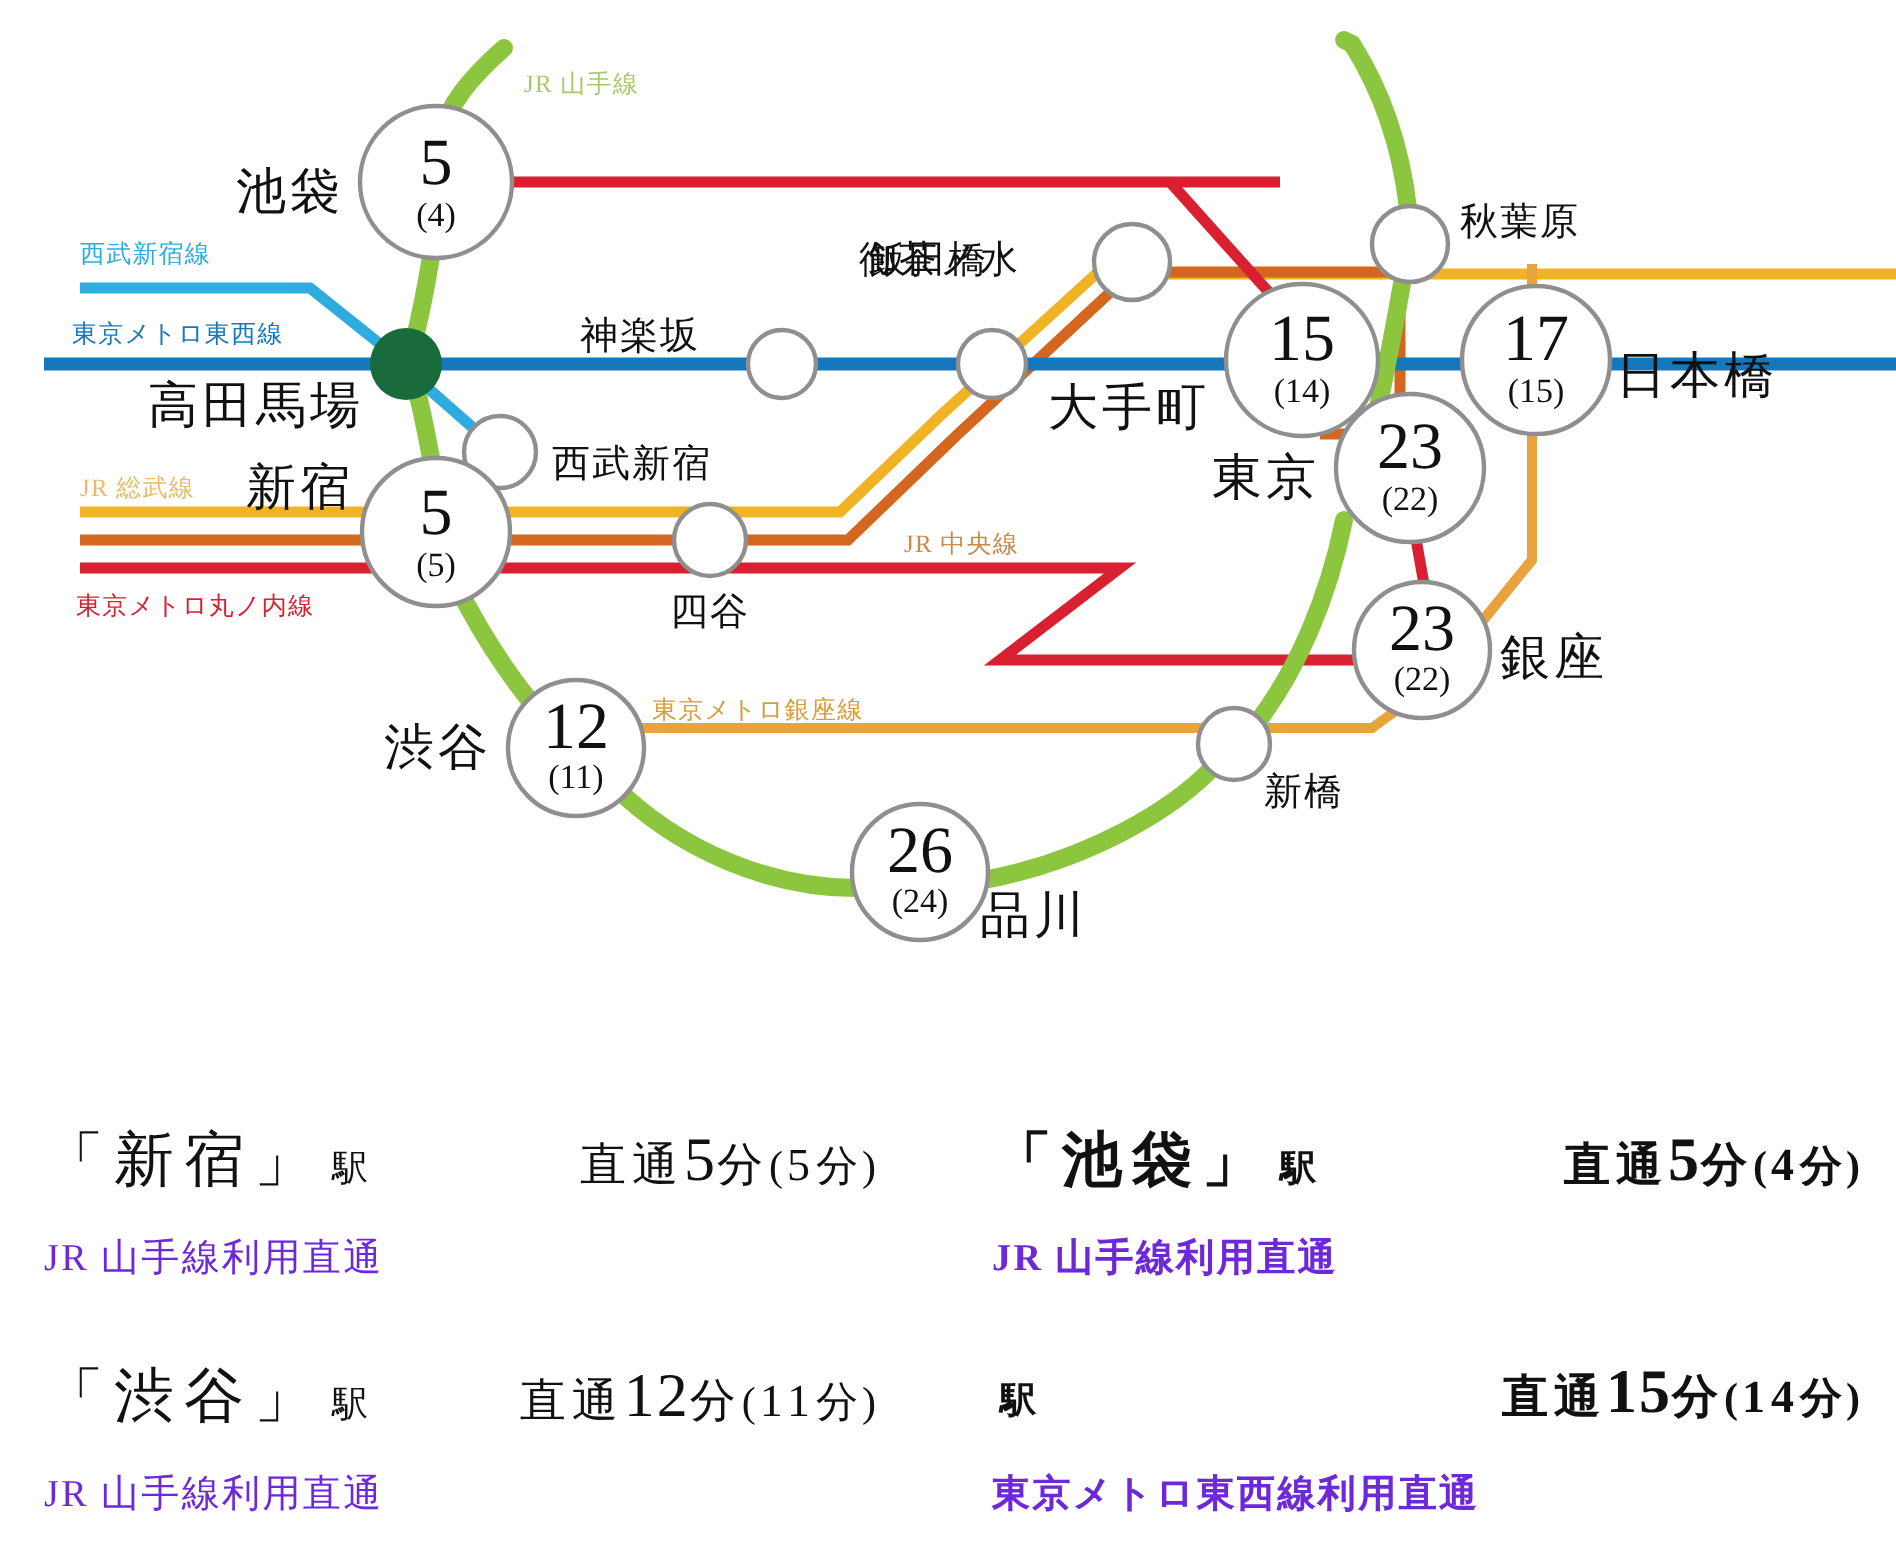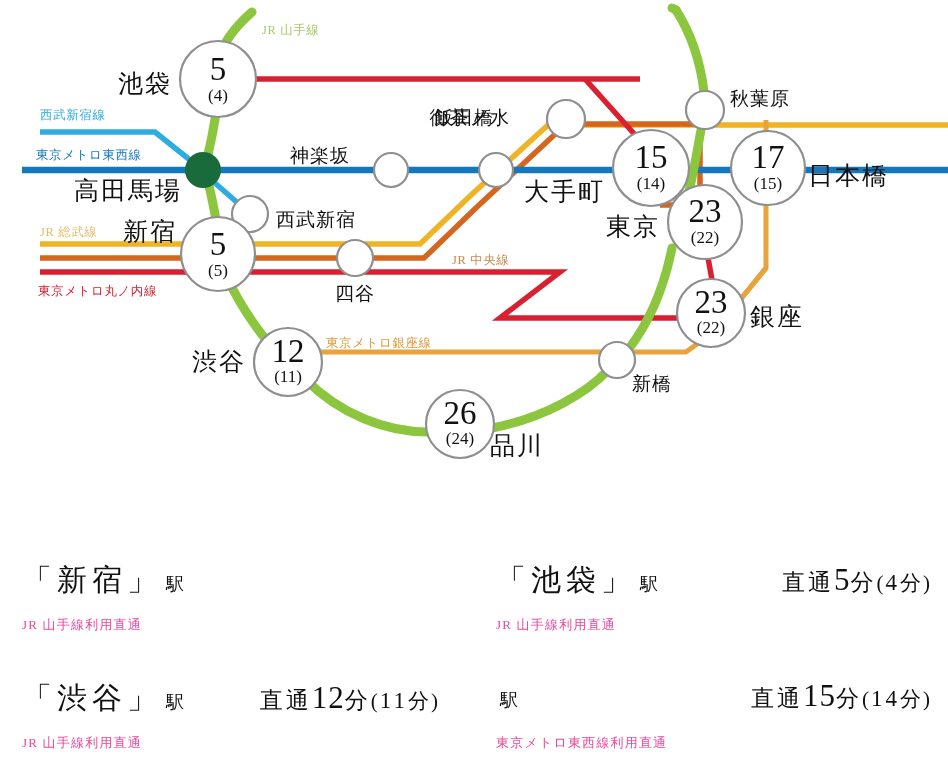--- a/index.html
+++ b/index.html
@@ -11,21 +11,21 @@
     width: 948px;
     height: 772px;
     font-family: "Liberation Serif", "DejaVu Serif", serif;
     color: #1a1a1a;
     position: relative;
     overflow: hidden;
   }
   #route-map-panel {
     position: absolute;
     left: 0;
-    top: 0;
+    top: 12px;
     width: 948px;
     height: 530px;
   }
   #route-map-svg {
     display: block;
     width: 948px;
     height: 530px;
   }
   .line-label {
     font-family: "Liberation Serif", "DejaVu Serif", serif;
@@ -120,27 +120,27 @@
     letter-spacing: 1px;
   }
   .ac-time .paren {
     font-size: 21px;
     letter-spacing: 2px;
   }
   .ac-time .paren-num {
     font-size: 23px;
   }
   .ac-note {
-    font-size: 13px;
+    font-size: 19px;
     letter-spacing: 1.2px;
-    color: #ec4899;
+    color: #6d28d9;
     margin-top: 10px;
   }
   .pad-right-1 { padding-right: 34px; }
-  .pad-right-2 { padding-right: 16px; }
+  .pad-right-2 { padding-right: 16px; font-weight: bold; }
 </style>
 </head>
 <body>
 
 <div id="route-map-panel">
   <svg id="route-map-svg" viewBox="0 0 948 530" xmlns="http://www.w3.org/2000/svg">
 
     <g fill="none" stroke="#f0b323" stroke-width="5.5" stroke-linecap="butt" stroke-linejoin="miter">
       <path d="M 40 244 L 420 244 L 470 196 L 548 125 L 948 125"></path>
     </g>
@@ -286,20 +286,23 @@
 
 <div id="access-list">
 
   <div class="access-row">
 
     <div class="access-cell pad-right-1">
       <div class="access-main">
         <span class="ac-station">「新宿」</span>
         <span class="ac-eki">駅</span>
         <span class="ac-spacer"></span>
+        <span class="ac-time">
+          <span>直通</span><span class="big-num">5</span><span>分</span><span class="paren">(</span><span class="paren-num">5</span><span class="paren">分</span><span class="paren">)</span>
+        </span>
       </div>
       <div class="ac-note">JR 山手線利用直通</div>
     </div>
 
     <div class="access-cell pad-right-2">
       <div class="access-main">
         <span class="ac-station">「池袋」</span>
         <span class="ac-eki">駅</span>
         <span class="ac-spacer"></span>
         <span class="ac-time">

